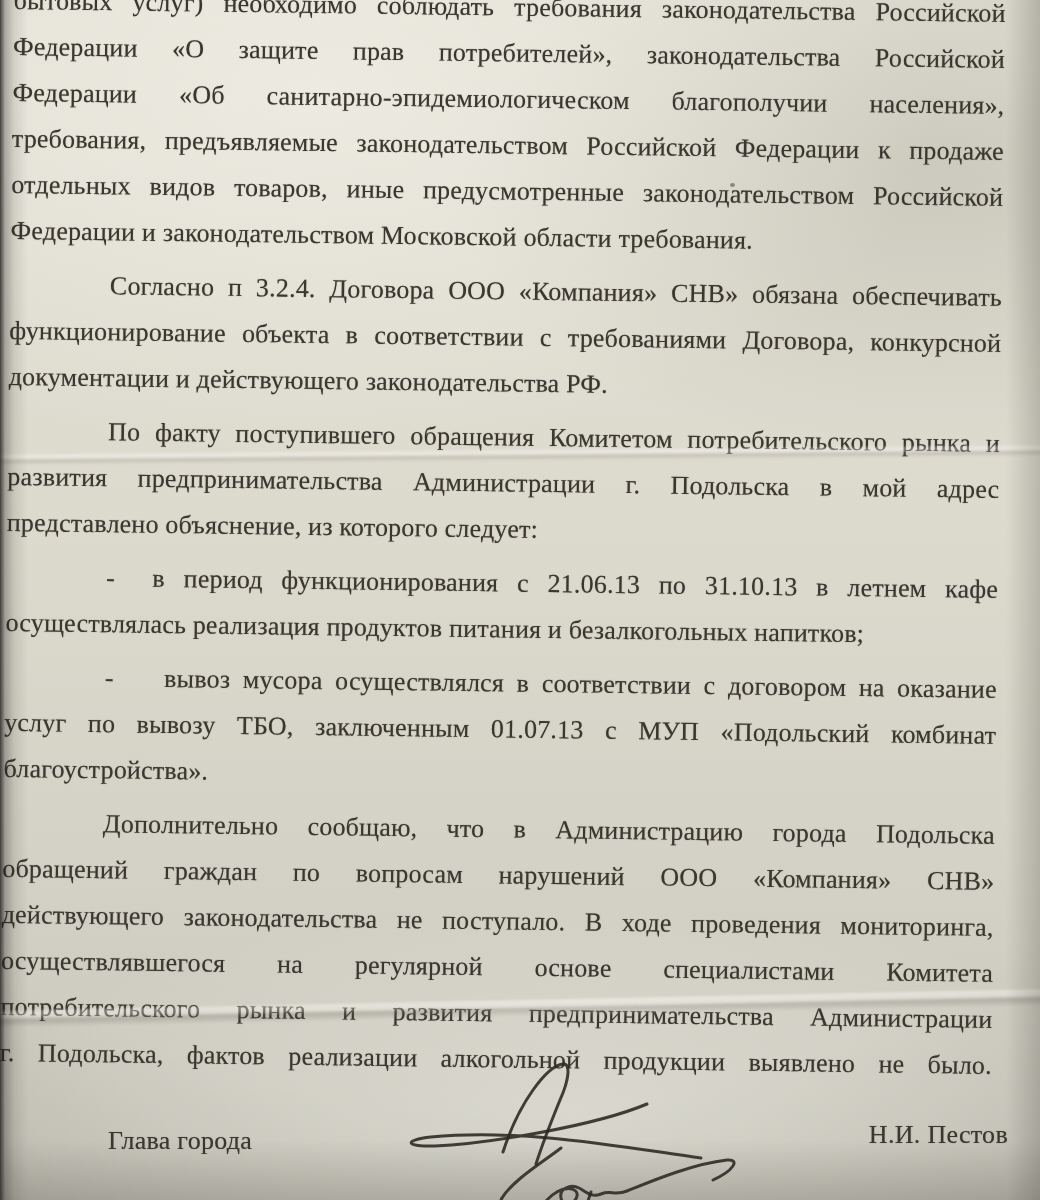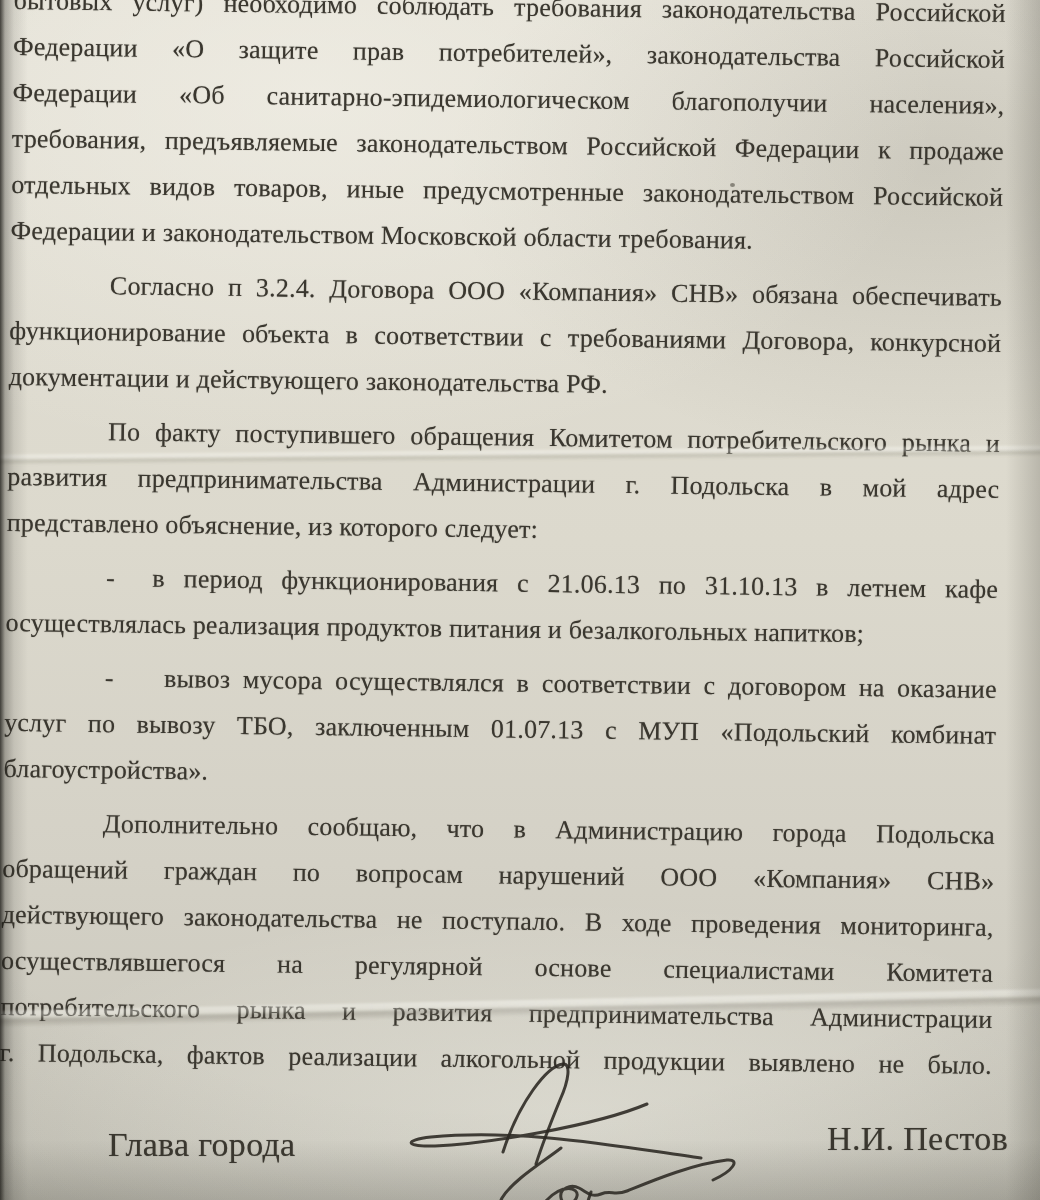--- a/index.html
+++ b/index.html
@@ -37,21 +37,21 @@
     font-size:26px;line-height:46px;color:#3a372f;
     letter-spacing:0.2px;
     transform:rotate(0.75deg);transform-origin:0 0;
     text-shadow:0 0 1px rgba(58,55,47,0.55);
   }
   .para{margin:0 0 8px 0;}
   .line{text-align:justify;text-align-last:justify;}
   .line.no-stretch{text-align-last:left;}
   .line.indent{padding-left:100px;}
 
-  .footer-label{position:absolute;font-size:34px;color:#3a372f;text-shadow:0 0 1px rgba(58,55,47,0.5);letter-spacing:0.3px;font-family:Liberation Serif, serif;}
+  .footer-label{position:absolute;font-size:26px;color:#3a372f;text-shadow:0 0 1px rgba(58,55,47,0.5);letter-spacing:0.3px;font-family:Liberation Serif, serif;}
   .footer-left{left:108px;top:1126px;}
   .footer-right{right:32px;top:1120px;}
 
   .signature{position:absolute;left:395px;top:1040px;width:370px;height:160px;}
   .signature path{fill:none;stroke:#2a2721;stroke-width:3;stroke-linecap:round;opacity:0.88;}
 </style>
 </head>
 <body>
 
 <div class="text-block">

